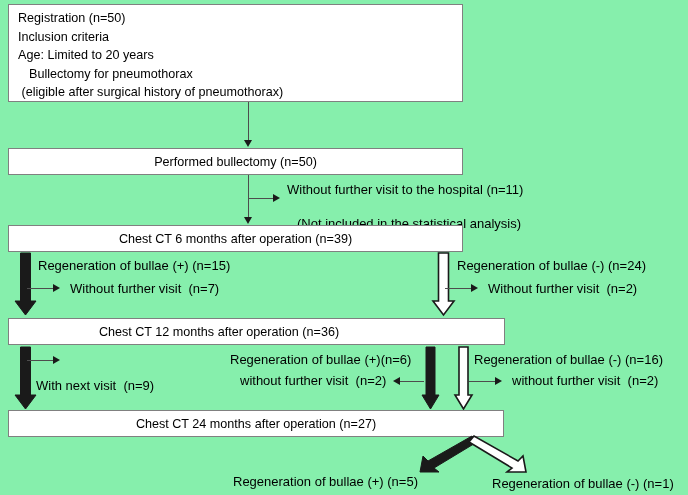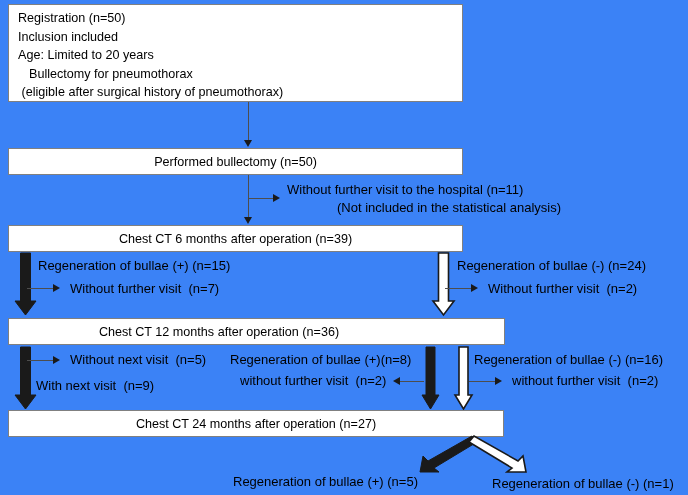--- a/index.html
+++ b/index.html
@@ -5,21 +5,21 @@
 <style>
   html, body {
     margin: 0;
     padding: 0;
     background: #ffffff;
   }
   #canvas {
     position: relative;
     width: 688px;
     height: 495px;
-    background: #3b82f6;
+    background: #86efac;
     font-family: "Liberation Sans", sans-serif;
     color: #000000;
     overflow: hidden;
   }
   .box {
     position: absolute;
     box-sizing: border-box;
     border: 1.5px solid #808080;
     background: #ffffff;
   }
@@ -72,37 +72,37 @@
   .bigarrow { position: absolute; }
   svg { display: block; overflow: visible; }
 </style>
 </head>
 <body>
 
 <div id="canvas">
 
   <div class="box" style="left:8px; top:4px; width:455px; height:98px;"></div>
   <div class="box-text" style="left:18px; top:9px;">Registration (n=50)</div>
-  <div class="box-text" style="left:18px; top:27.5px;">Inclusion included</div>
+  <div class="box-text" style="left:18px; top:27.5px;">Inclusion criteria</div>
   <div class="box-text" style="left:18px; top:46px;">Age: Limited to 20 years</div>
   <div class="box-text" style="left:18px; top:64.5px;margin-left:11px;">Bullectomy for pneumothorax</div>
   <div class="box-text" style="left:18px; top:83px;"> (eligible after surgical history of pneumothorax)</div>
 
   <div class="vline" style="left:248px; top:102px; height:40px;"></div>
   <div class="tri-down" style="left:244.2px; top:140px;"></div>
 
   <div class="box" style="left:8px; top:148px; width:455px; height:27px;"></div>
   <div class="box-text" style="left:8px; top:152.5px; width:455px; text-align:center;">Performed bullectomy (n=50)</div>
 
   <div class="vline" style="left:248px; top:175px; height:44px;"></div>
   <div class="tri-down" style="left:244.2px; top:217px;"></div>
   <div class="hline" style="left:249px; top:198px; width:25px;"></div>
   <div class="tri-right" style="left:273px; top:193.8px;"></div>
   <div class="lbl" style="left:287px; top:182px;">Without further visit to the hospital (n=11)</div>
-  <div class="lbl" style="left:297px; top:200px;margin-left:40px;">(Not included in the statistical analysis)</div>
+  <div class="lbl" style="left:297px; top:216px;">(Not included in the statistical analysis)</div>
 
   <div class="box" style="left:8px; top:225px; width:455px; height:27px;"></div>
   <div class="box-text" style="left:8px; top:229.5px; width:455px; text-align:center;">Chest CT 6 months after operation (n=39)</div>
 
   <div class="bigarrow" style="left:15px; top:253px;">
     <svg width="22" height="63" viewBox="0 0 22 63">
       <polygon points="5.5,0 15.5,0 15.5,48 21,48 10.5,62 0,48 5.5,48" fill="#1a1a1a" stroke="#1a1a1a" stroke-width="1"></polygon>
     </svg>
   </div>
   <div class="lbl" style="left:38px; top:258px;">Regeneration of bullae (+) (n=15)</div>
@@ -123,29 +123,28 @@
   <div class="box" style="left:8px; top:318px; width:497px; height:27px;"></div>
   <div class="box-text" style="left:8px; top:322.5px; width:422px; text-align:center;">Chest CT 12 months after operation (n=36)</div>
 
   <div class="bigarrow" style="left:15px; top:347px;">
     <svg width="22" height="63" viewBox="0 0 22 63">
       <polygon points="5.5,0 15.5,0 15.5,48 21,48 10.5,62 0,48 5.5,48" fill="#1a1a1a" stroke="#1a1a1a" stroke-width="1"></polygon>
     </svg>
   </div>
   <div class="hline" style="left:27px; top:360px; width:27px;"></div>
   <div class="tri-right" style="left:53px; top:355.8px;"></div>
-  <div class="lbl" style="left:70px; top:352px;">Without next visit  (n=5)</div>
   <div class="lbl" style="left:36px; top:378px;">With next visit  (n=9)</div>
 
   <div class="bigarrow" style="left:422px; top:347px;">
     <svg width="18" height="63" viewBox="0 0 18 63">
       <polygon points="4,0 13,0 13,48 17,48 8.5,62 0,48 4,48" fill="#1a1a1a" stroke="#1a1a1a" stroke-width="1"></polygon>
     </svg>
   </div>
-  <div class="lbl" style="left:230px; top:352px;">Regeneration of bullae (+)(n=8)</div>
+  <div class="lbl" style="left:230px; top:352px;">Regeneration of bullae (+)(n=6)</div>
   <div class="hline" style="left:399px; top:381px; width:25px;"></div>
   <div class="tri-left" style="left:393px; top:376.8px;"></div>
   <div class="lbl" style="left:240px; top:373px;">without further visit  (n=2)</div>
 
   <div class="bigarrow" style="left:455px; top:347px;">
     <svg width="18" height="63" viewBox="0 0 18 63">
       <polygon points="4,0 13,0 13,48 17,48 8.5,62 0,48 4,48" fill="#ffffff" stroke="#1a1a1a" stroke-width="1.6"></polygon>
     </svg>
   </div>
   <div class="lbl" style="left:474px; top:352px;">Regeneration of bullae (-) (n=16)</div>

